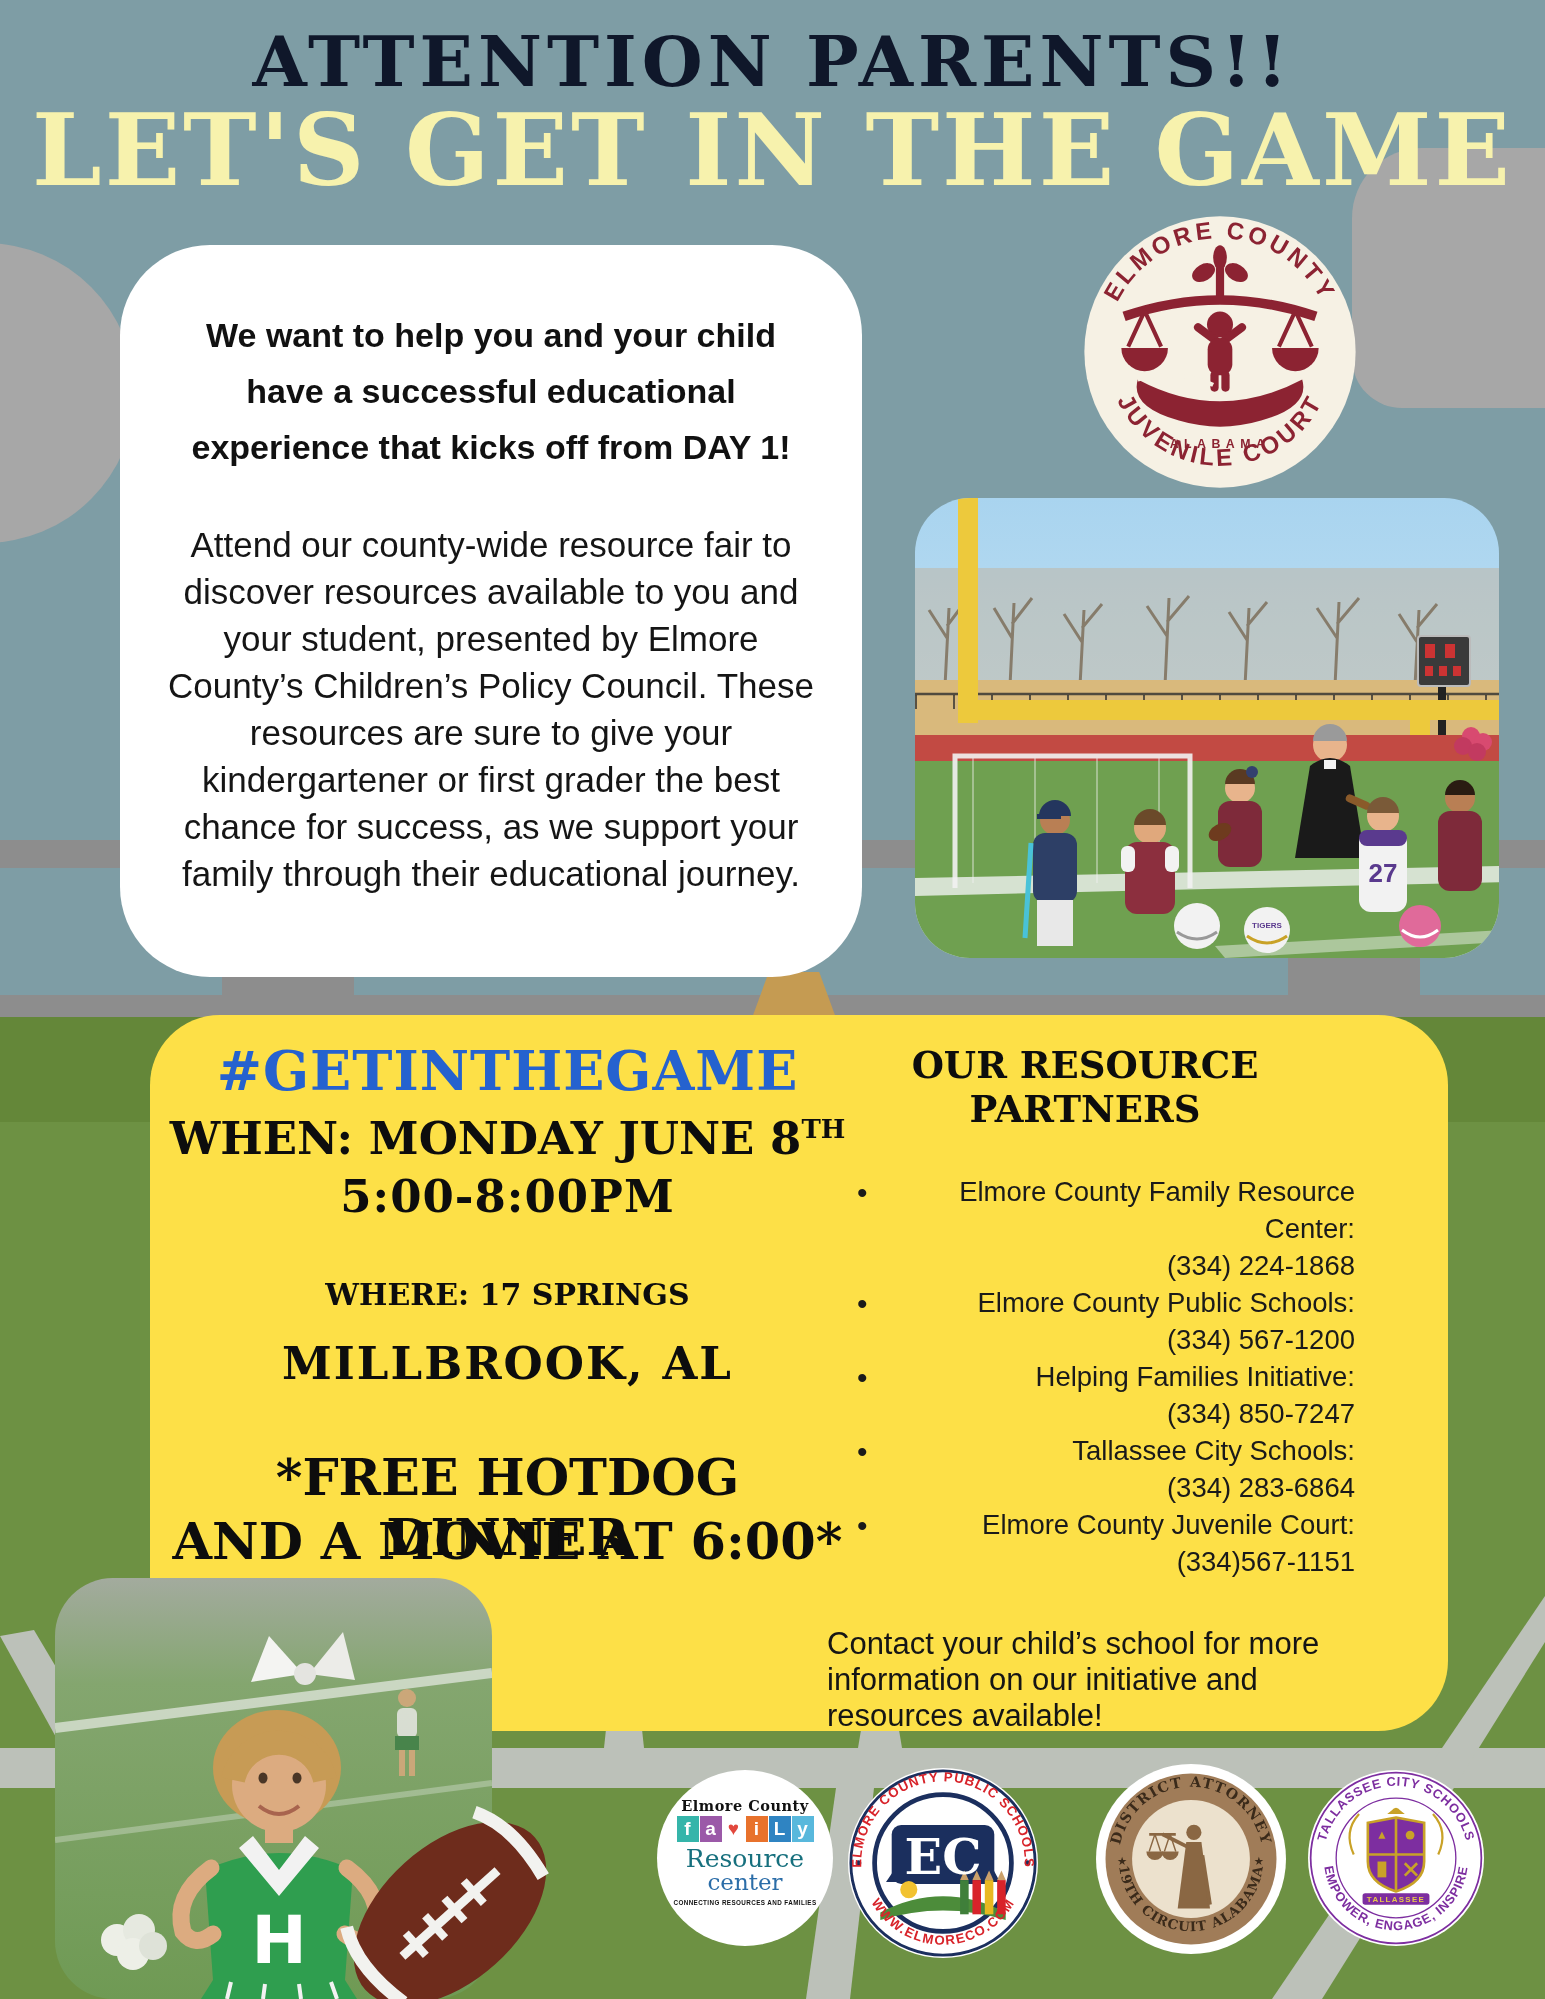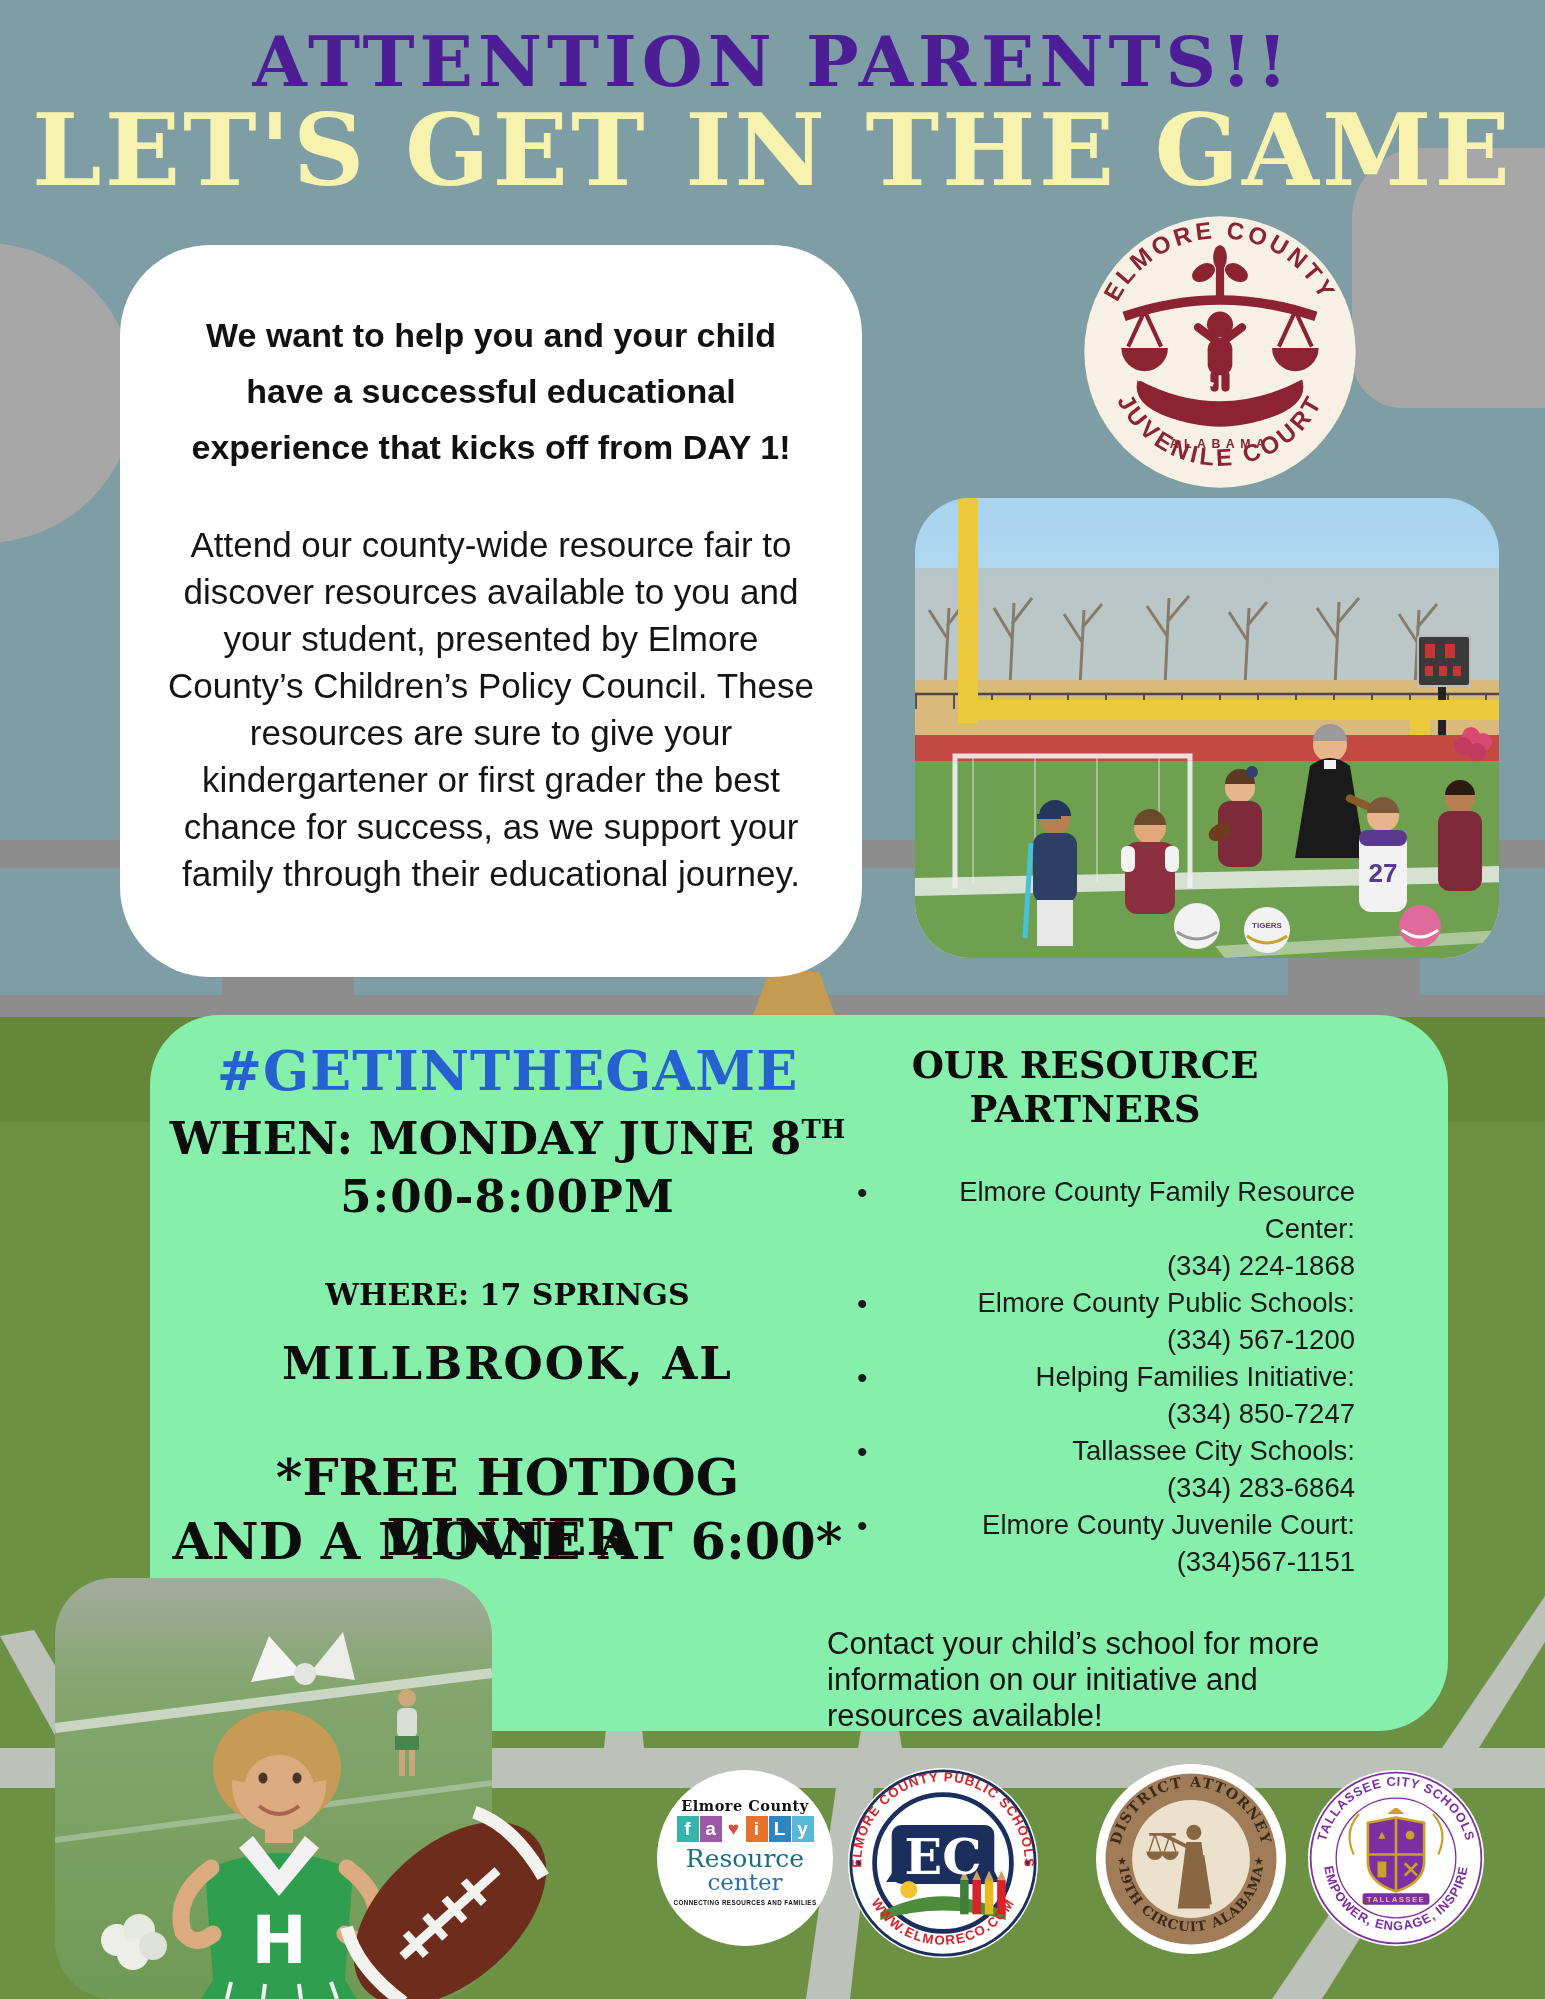--- a/index.html
+++ b/index.html
@@ -14,35 +14,35 @@
   .pier-left{left:222px;} .pier-right{left:1288px;}
   .ground{left:0;top:995px;width:1545px;height:22px;background:#8d8d8d;z-index:1;}
   .field{left:0;top:1016px;width:1545px;height:983px;background:#6d9143;z-index:0;}
   .field-stripe{left:0;top:1016px;width:1545px;height:106px;background:#648739;z-index:0;}
   .goal-base{left:752px;top:972px;width:84px;height:46px;background:#c59b52;
              clip-path:polygon(20% 0,80% 0,100% 100%,0 100%);z-index:1;}
   .lines-svg{left:0;top:0;z-index:1;pointer-events:none;}
   
   .slab{font-family:"DejaVu Serif",serif;font-weight:900;}
   .title1{left:0;right:0;top:20px;text-align:center;font-size:70px;letter-spacing:5px;
-          color:#4c1d95;z-index:2;}
+          color:#0f172a;z-index:2;}
   .title2{left:0;right:0;top:92px;text-align:center;font-size:99px;letter-spacing:3px;
           color:#f7f2ad;z-index:2;}
   
   .intro-card{left:120px;top:245px;width:742px;height:732px;background:#fff;border-radius:90px;
               z-index:3;box-sizing:border-box;padding:62px 46px 8px;text-align:center;}
   .intro-em{font-weight:bold;font-size:34px;line-height:56px;margin:0;}
   .intro-body{font-weight:400;font-size:35px;line-height:47px;margin:46px 0 0;color:#151515;}
   
   .jc-logo{left:1083px;top:215px;width:274px;height:274px;z-index:5;}
   
   .photo-main{left:915px;top:498px;width:584px;height:460px;border-radius:55px;overflow:hidden;z-index:4;}
   .photo-cheer{left:55px;top:1578px;width:437px;height:421px;border-radius:58px;overflow:hidden;z-index:4;}
   
-  .event-card{left:150px;top:1015px;width:1298px;height:716px;background:#86efac;border-radius:70px;z-index:3;}
+  .event-card{left:150px;top:1015px;width:1298px;height:716px;background:#fde047;border-radius:70px;z-index:3;}
   .ev-left{left:0;top:0;width:715px;text-align:center;}
   .ev-left div{position:absolute;left:0;width:715px;}
   .hashtag{top:24px;font-size:54px;color:#2562cf;letter-spacing:1px;}
   .when{top:97px;font-size:45px;}
   .when sup{font-size:26px;}
   .time{top:155px;font-size:45px;letter-spacing:1px;}
   .where1{top:262px;font-size:30px;}
   .where2{top:322px;font-size:45px;letter-spacing:2px;}
   .promo1{top:432px;font-size:51px;}
   .promo2{top:496px;font-size:51px;}

